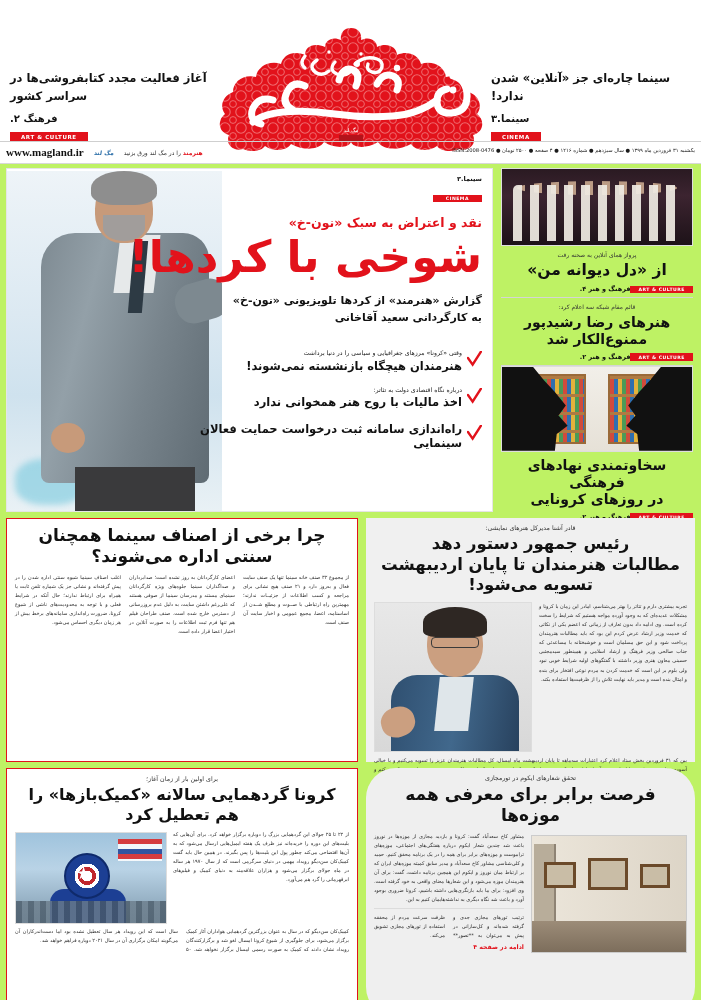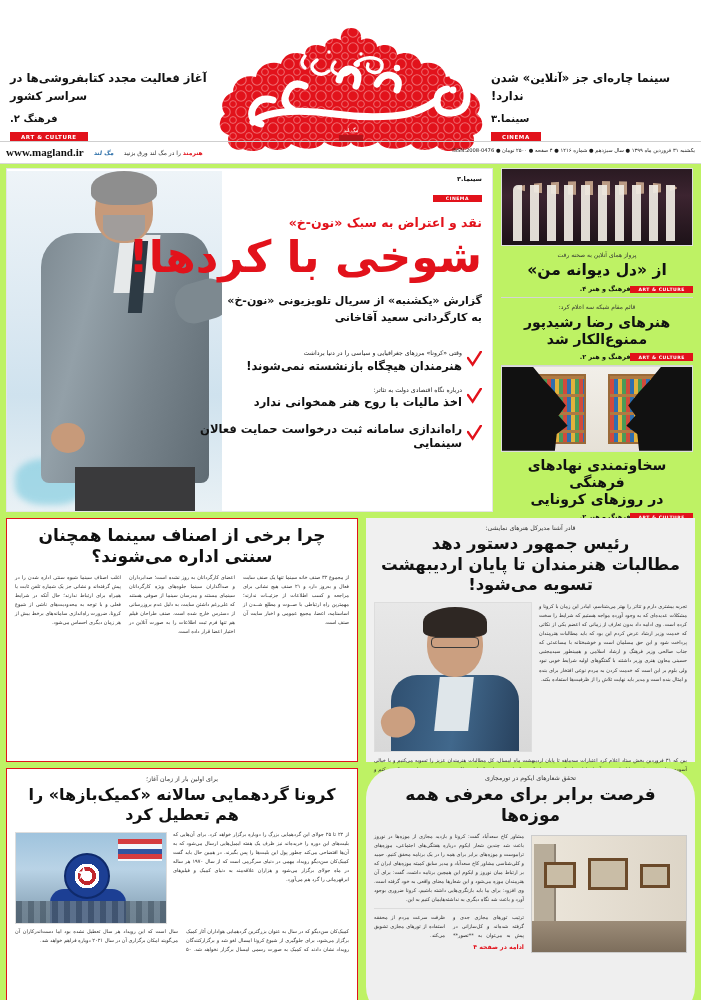--- a/index.html
+++ b/index.html
@@ -557,21 +557,21 @@
         <div class="fig-beard"></div>
         <div class="fig-hair"></div>
       </div>
 
       <div class="hero-text">
         <div class="hero-sec">سینما.۳</div>
         <div class="hero-sec-en">CINEMA</div>
         <div class="hero-kicker">نقد و اعتراض به سبک «نون-خ»</div>
         <div class="hero-title">شوخی با کردها!</div>
         <div class="hero-deck">
-          <div>گزارش «یکشنبه» از سریال تلویزیونی «نون-خ»</div>
+          <div>گزارش «هنرمند» از کردها تلویزیونی «نون-خ»</div>
           <div>به کارگردانی سعید آقاخانی</div>
         </div>
 
         <div class="hero-bullets">
           <div class="hero-bullet">
             <svg class="tick" viewBox="0 0 16 16">
               <path d="M1 7 L6 14 L15 0" fill="none" stroke="#e2121b" stroke-width="2.6" stroke-linecap="round"></path>
             </svg>
             <div class="bl-small">وقتی «کرونا» مرزهای جغرافیایی و سیاسی را در دنیا برداشت</div>
             <div class="bl-big">هنرمندان هیچگاه بازنشسته نمی‌شوند!</div>

